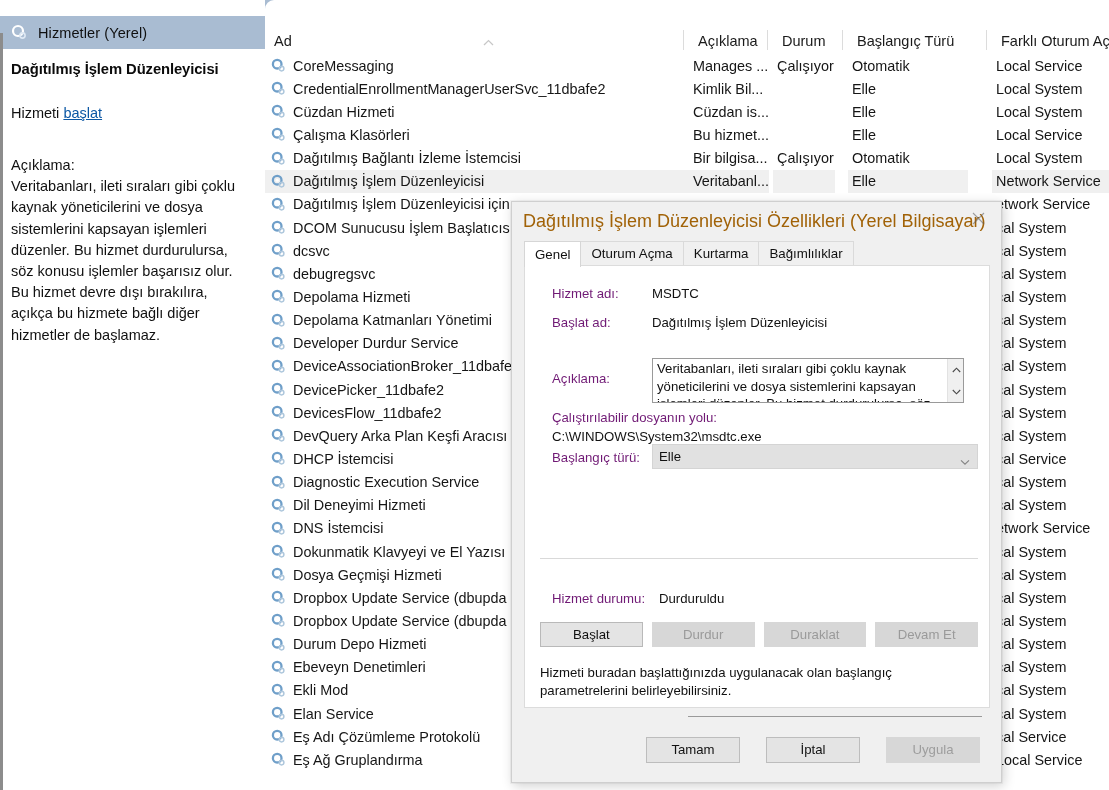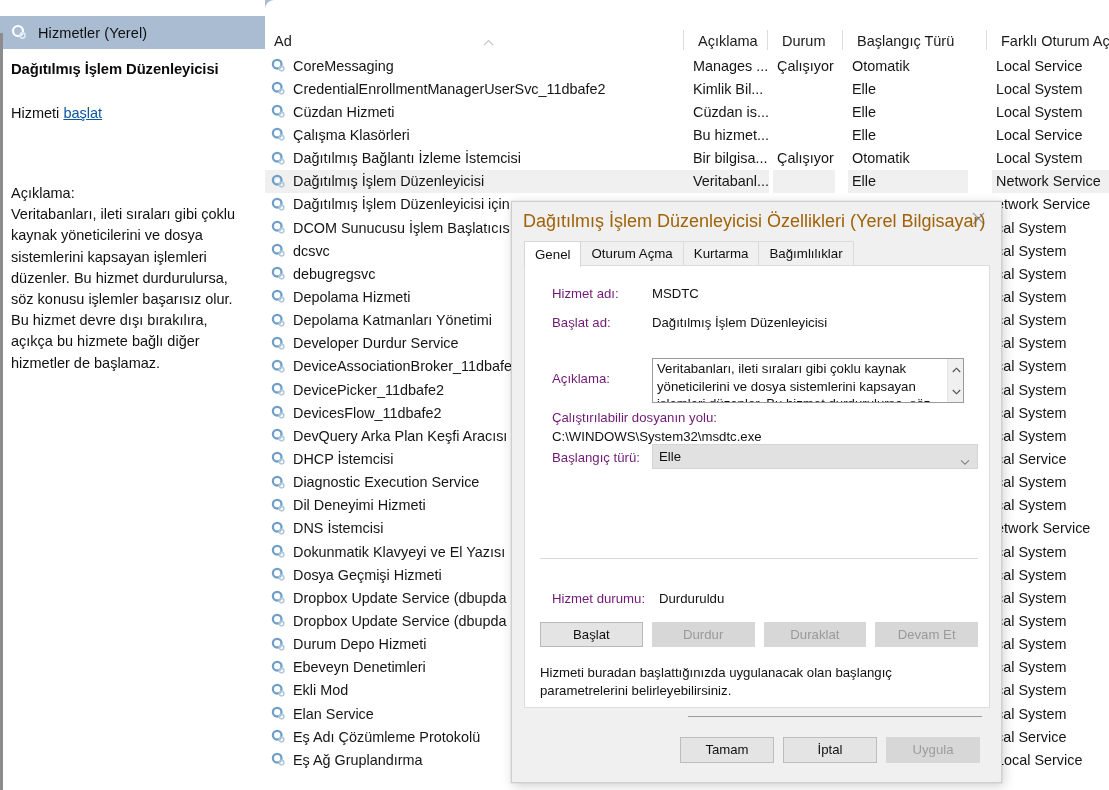--- a/index.html
+++ b/index.html
@@ -56,21 +56,21 @@
     font-weight: bold;
     color: #0b0b0b;
     line-height: 20px;
     margin: 0 0 24px 0;
     letter-spacing: -0.1px;
   }
   .start-line {
     font-size: 14.5px;
     color: #111111;
     line-height: 20px;
-    margin-bottom: 60px;
+    margin-bottom: 32px;
   }
   .start-link {
     color: #0b57a4;
     text-decoration: underline;
     cursor: pointer;
   }
   .desc-label {
     font-size: 14.5px;
     color: #111111;
     line-height: 21.2px;
@@ -334,21 +334,21 @@
     border: 1px solid #9a9a9a;
     background: #ffffff;
   }
   .dlg-footer {
     position: absolute;
     left: 0; bottom: 0;
     width: 489px; height: 65px;
     background: #f0f0f0;
     display: flex; align-items: center; justify-content: flex-end;
     padding-right: 21px;
-    gap: 9px;
+    gap: 26px;
   }
   .foot-btn {
     width: 94px; height: 26px;
     font-size: 13.2px;
     display: flex; align-items: center; justify-content: center;
     background: #e4e4e4;
     border: 1px solid #bdbdbd;
     color: #111;
     cursor: pointer;
   }

